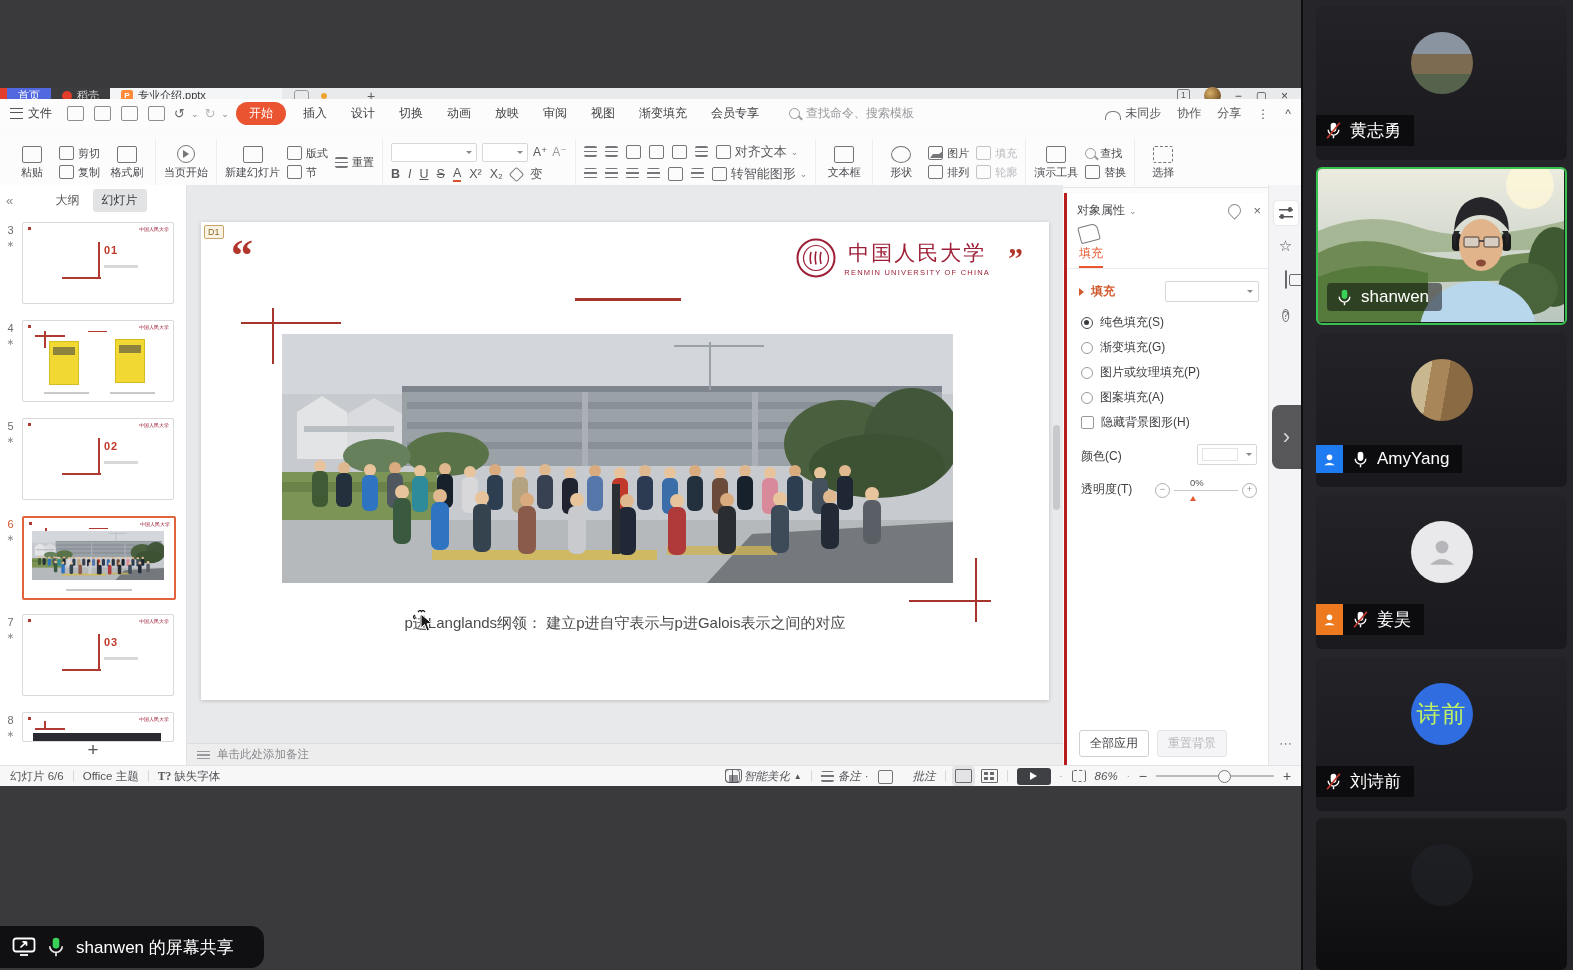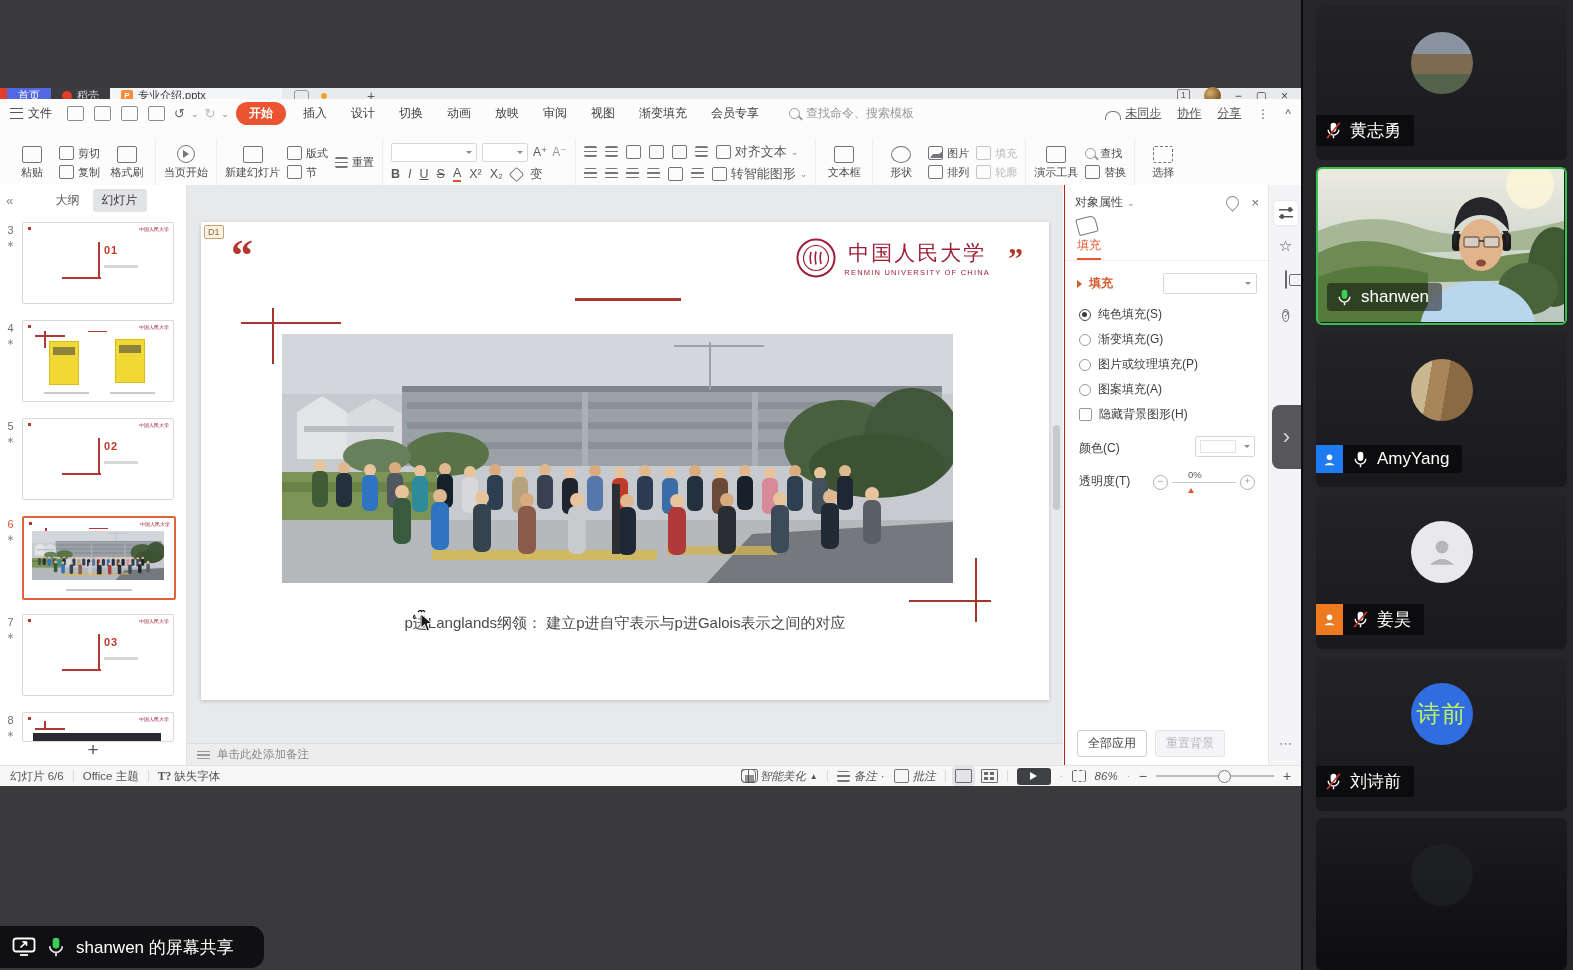--- a/index.html
+++ b/index.html
@@ -37,26 +37,26 @@
   .menubar{position:absolute;top:11px;left:0;right:0;height:29px;background:#fcfcfd;display:flex;align-items:center;
            font-size:12px;color:#3e3e42;padding:0 10px;gap:4px;}
   .filebtn{display:flex;align-items:center;gap:5px;margin-right:8px;}
   .hamb{width:13px;height:9px;border-top:1.5px solid #55555a;border-bottom:1.5px solid #55555a;position:relative;}
   .hamb:after{content:"";position:absolute;left:0;top:2.7px;width:13px;height:1.5px;background:#55555a;}
   .qico{width:15px;height:13px;border:1.3px solid #8e8e92;border-radius:2px;margin:0 3px;}
   .undo{font-size:13px;color:#6a6a6e;margin:0 2px;}
   .undo.gray{color:#bcbcc0;}
   .mcaret{font-size:9px;color:#8a8a8e;}
   .mtab{padding:3px 10px;}
-  .mtab.active{background:#eb5430;color:#fff;border-radius:12px;padding:3px 13px;margin:0 3px;font-weight:bold;}
+  .mtab.active{background:#eb5430;color:#fff;border-radius:12px;padding:3px 13px;margin:0 3px;}
   .search{display:flex;align-items:center;gap:6px;color:#9a9a9e;margin-left:16px;}
   .mag{width:9px;height:9px;border:1.5px solid #9a9a9e;border-radius:50%;position:relative;}
   .mag:after{content:"";position:absolute;left:8px;top:8px;width:5px;height:1.5px;background:#9a9a9e;transform:rotate(45deg);}
   .acct{margin-left:auto;display:flex;gap:16px;align-items:center;color:#5a5a5e;font-size:12px;}
-  .acct .it{display:flex;align-items:center;gap:4px;text-decoration:underline;}
+  .acct .it{display:flex;align-items:center;gap:4px;}
   .cloud{width:14px;height:8px;background:transparent;border:1.4px solid #7a7a7e;border-radius:7px 7px 0 0;border-bottom:none;position:relative;top:2px;}
 
   
   .toolbar{position:absolute;top:50px;left:0;right:0;height:47px;background:#fcfcfd;border-bottom:1px solid #e4e4e6;
            display:flex;align-items:stretch;padding:1px 4px;}
   .tgroup{display:flex;align-items:center;gap:7px;padding:0 8px;border-right:1px solid #ededef;}
   .tgroup:last-child{border-right:none;}
   .bigbtn{display:flex;flex-direction:column;align-items:center;justify-content:center;font-size:11px;color:#4a4a4e;gap:2px;min-width:40px;}
   .col2{display:flex;flex-direction:column;justify-content:center;gap:4px;font-size:11px;color:#4a4a4e;}
   .smallbtn{display:flex;align-items:center;gap:4px;}
@@ -123,21 +123,21 @@
   .caption{position:absolute;left:0;top:392px;width:100%;text-align:center;font-size:15px;color:#4a4a4c;}
   .vsb{position:absolute;right:3px;top:240px;width:7px;height:85px;background:#c8c9cc;border-radius:4px;}
   .curs{position:absolute;left:212px;top:388px;}
 
   
   .notesbar{position:absolute;left:187px;top:558px;width:876px;height:22px;background:#ededee;border-top:1px solid #dcdcde;
             display:flex;align-items:center;gap:7px;padding:0 10px;font-size:11.5px;color:#8a8a8e;box-sizing:border-box;}
   .nico{width:13px;height:8px;background:repeating-linear-gradient(#9a9a9e 0 1.3px,transparent 1.3px 3.5px);}
 
   
-  .props{position:absolute;left:1064px;top:0;width:204px;bottom:0;background:#fff;border-left:1px solid #b91c1c;font-size:12px;color:#3e3e42;}
+  .props{position:absolute;left:1064px;top:8px;width:204px;bottom:0;background:#fff;border-left:3px solid #b91c1c;font-size:12px;color:#3e3e42;}
   .ptitle{display:flex;align-items:center;padding:9px 10px 6px;color:#4a4a4e;}
   .ptitle .sp{flex:1;}
   .pin{width:11px;height:11px;border:1.4px solid #8a8a8e;border-radius:50% 50% 50% 0;transform:rotate(-45deg);margin-right:12px;}
   .px{font-size:13px;color:#6a6a6e;}
   .ftab{padding:0 12px 0;}
   .bucket{width:18px;height:15px;border:1.6px solid #7a7a7e;border-radius:2px 6px 2px 2px;transform:rotate(-15deg);margin-bottom:3px;}
   .ftab-lab{color:#e8552f;display:inline-block;padding-bottom:4px;border-bottom:2px solid #e8552f;}
   .pdiv{height:1px;background:#ececee;margin:0 0 10px;}
   .psec{display:flex;align-items:center;padding:2px 12px 8px;}
   .tri{border:4px solid transparent;border-left:5px solid #d05a2e;margin-right:3px;}
@@ -845,21 +845,21 @@
             <span class="gi" style="border-radius:4px"></span>
             <span>智能美化</span>
             <span style="font-size:8px">▲</span>
           </span>
           <span class="sdiv"></span>
           <span style="display:flex;gap:4px;align-items:center">
               <span class="gi lines"></span>
               <span>备注</span>
               <span>·</span>
             </span>
-          <span style="display:flex;gap:4px;align-items:center">
+          <span style="display:flex;gap:20px;align-items:flex-end">
               <span class="gi"></span>
               <span>批注</span>
             </span>
           <span class="sdiv"></span>
           <span class="vicon nrm box"></span>
           <span class="vicon grid"></span>
           <span class="vicon book"></span>
           <span class="sdiv"></span>
           <span class="playbtn"></span>
           <span class="mcaret">·</span>

